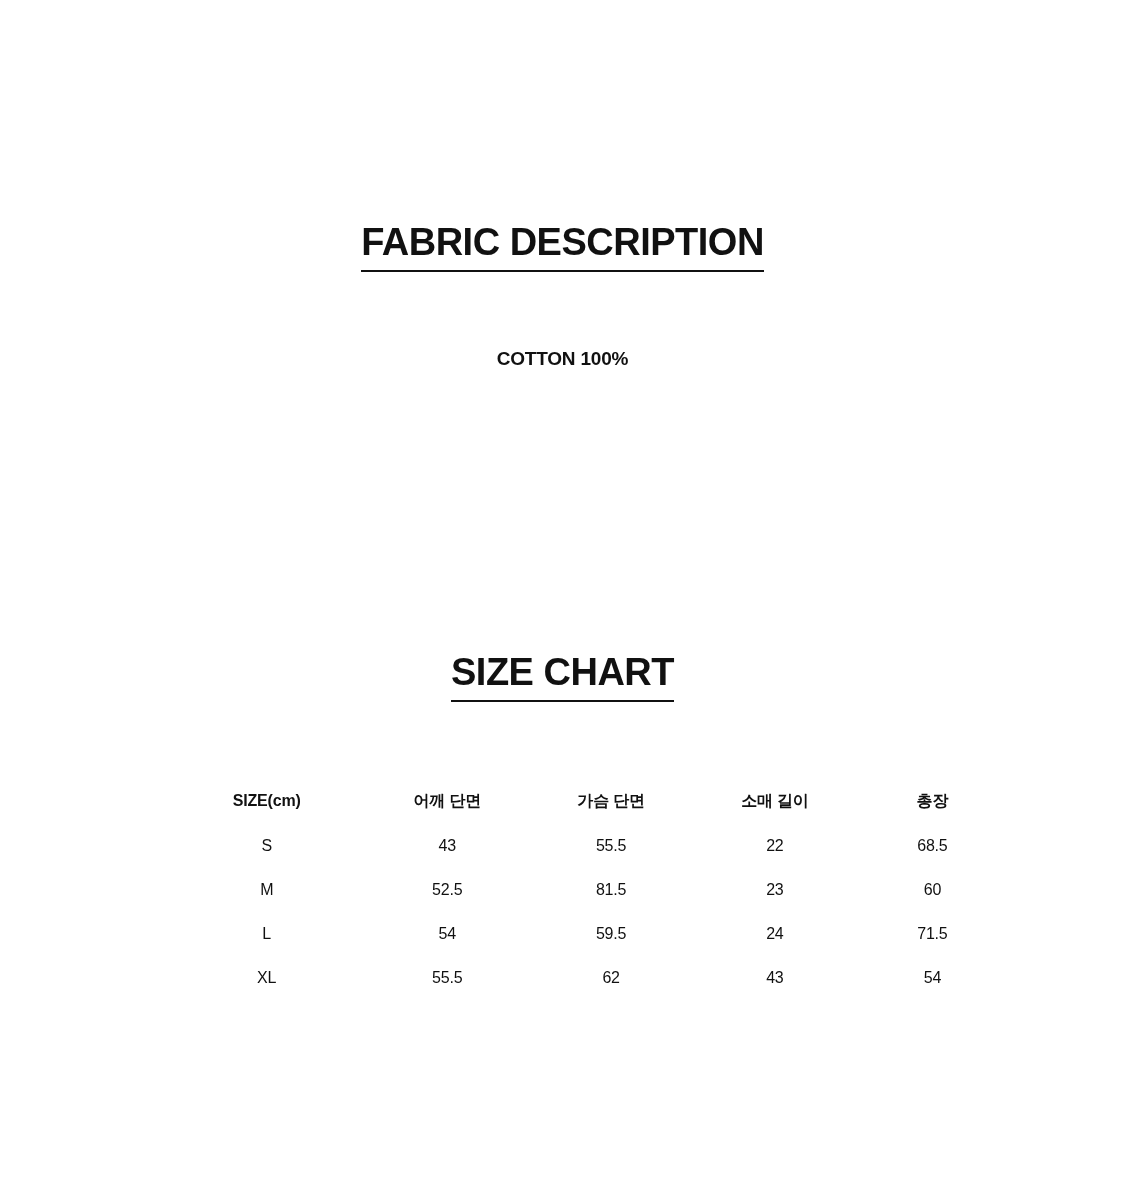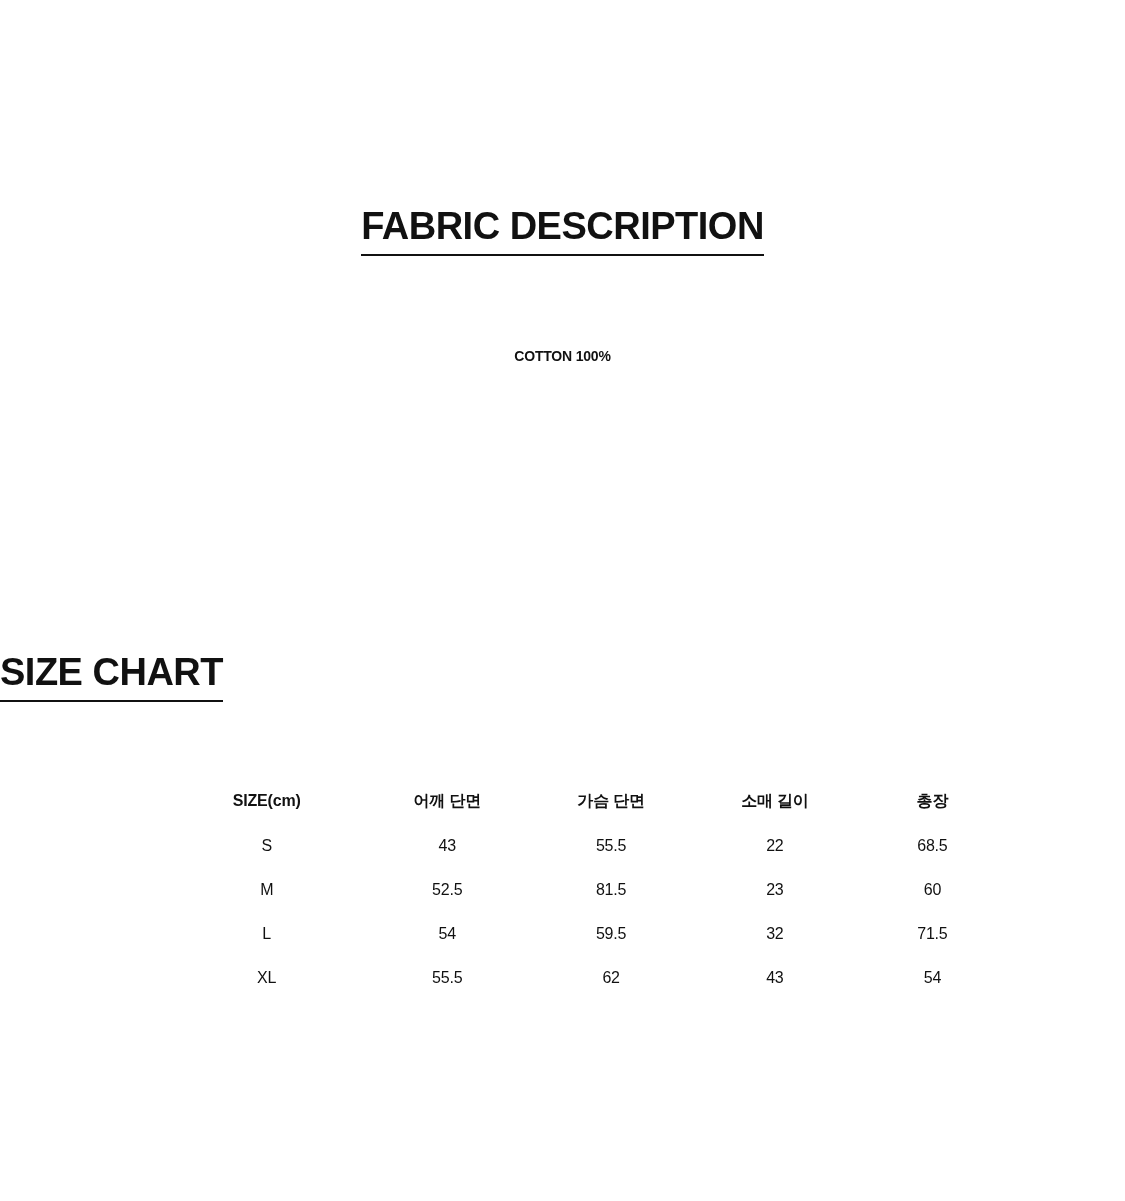--- a/index.html
+++ b/index.html
@@ -18,53 +18,53 @@
 
   .page {
     width: 1125px;
     height: 1201px;
     position: relative;
   }
 
   
   .fabric-section {
     position: absolute;
-    top: 206px;
+    top: 222px;
     left: 0;
     width: 100%;
     text-align: center;
   }
   .heading {
     display: inline-block;
     font-size: 38px;
     font-weight: bold;
     letter-spacing: -0.5px;
     line-height: 1.1;
     border-bottom: 2px solid #111111;
     padding-bottom: 6px;
   }
 
   .fabric-body {
     position: absolute;
     top: 348px;
     left: 0;
     width: 100%;
     text-align: center;
-    font-size: 14px;
+    font-size: 19px;
     font-weight: bold;
     letter-spacing: -0.2px;
   }
 
   
   .size-section {
     position: absolute;
     top: 652px;
     left: 0;
     width: 100%;
-    text-align: left;
+    text-align: center;
   }
 
   
   .table-wrap {
     position: absolute;
     top: 778px;
     left: 168px;
     width: 840px;
   }
   table.size-chart {
@@ -137,21 +137,21 @@
           <td>M</td>
           <td>52.5</td>
           <td>81.5</td>
           <td>23</td>
           <td>60</td>
         </tr>
         <tr>
           <td>L</td>
           <td>54</td>
           <td>59.5</td>
-          <td>32</td>
+          <td>24</td>
           <td>71.5</td>
         </tr>
         <tr>
           <td>XL</td>
           <td>55.5</td>
           <td>62</td>
           <td>43</td>
           <td>54</td>
         </tr>
       </tbody>

